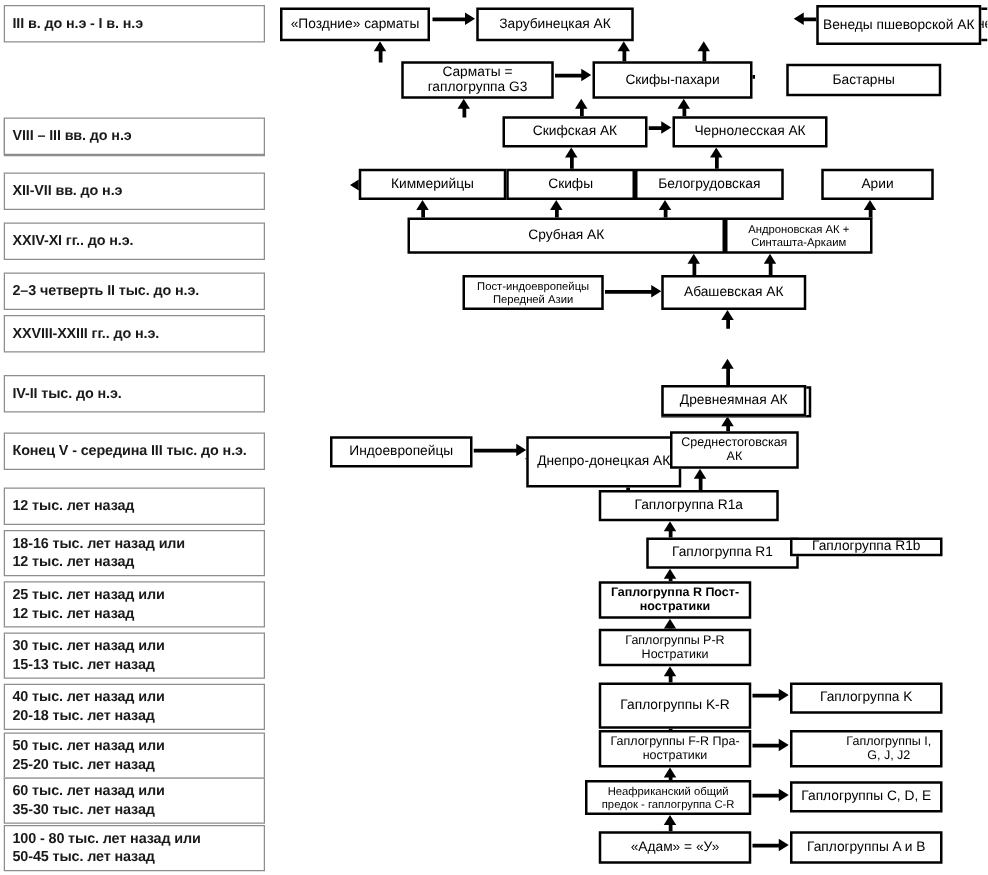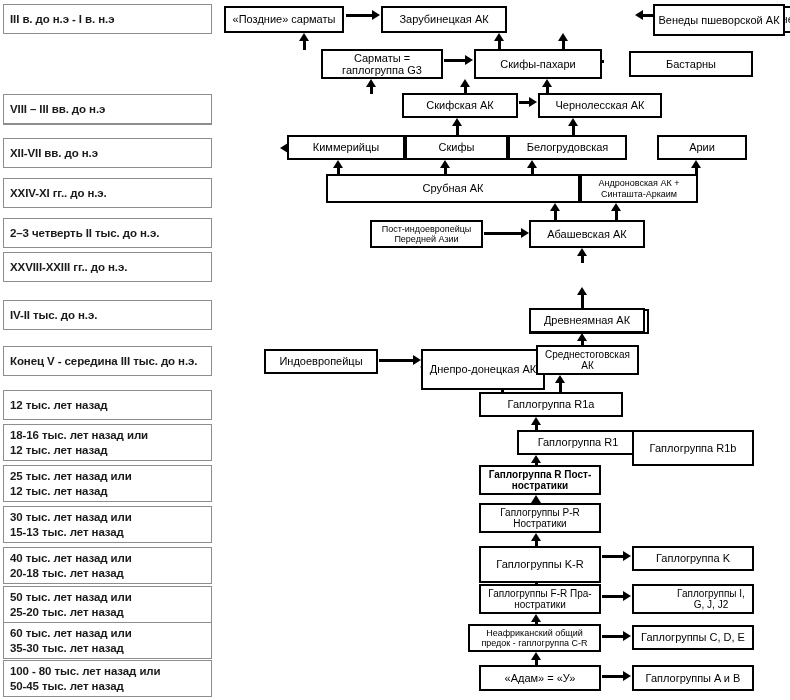--- a/index.html
+++ b/index.html
@@ -231,21 +231,21 @@
       </div>
       <div class="node small" style="left: 320px; top: 345px; width: 103px; height: 30px;">
         <span class="lbl">Среднестоговская АК</span>
       </div>
       <div class="node" style="left: 263px; top: 392px; width: 144px; height: 25px;">
         <span class="lbl">Гаплогруппа R1a</span>
       </div>
       <div class="node" style="left: 263px; top: 430px; width: 122px; height: 25px; margin-left: 38px;">
         <span class="lbl">Гаплогруппа R1</span>
       </div>
-      <div class="node" style="left: 416px; top: 430px; width: 122px; height: 36px;">
+      <div class="node" style="left: 416px; top: 430px; width: 122px; height: 15px;">
         <span class="lbl">Гаплогруппа R1b</span>
       </div>
       <div class="node small" style="left: 263px; top: 465px; width: 122px; height: 30px; font-weight: bold;">
         <span class="lbl">Гаплогруппа R Пост-ностратики</span>
       </div>
       <div class="node small" style="left: 263px; top: 503px; width: 122px; height: 30px;">
         <span class="lbl">Гаплогруппы P-R Ностратики</span>
       </div>
       <div class="node" style="left: 263px; top: 546px; width: 122px; height: 37px;">
         <span class="lbl">Гаплогруппы K-R</span>

